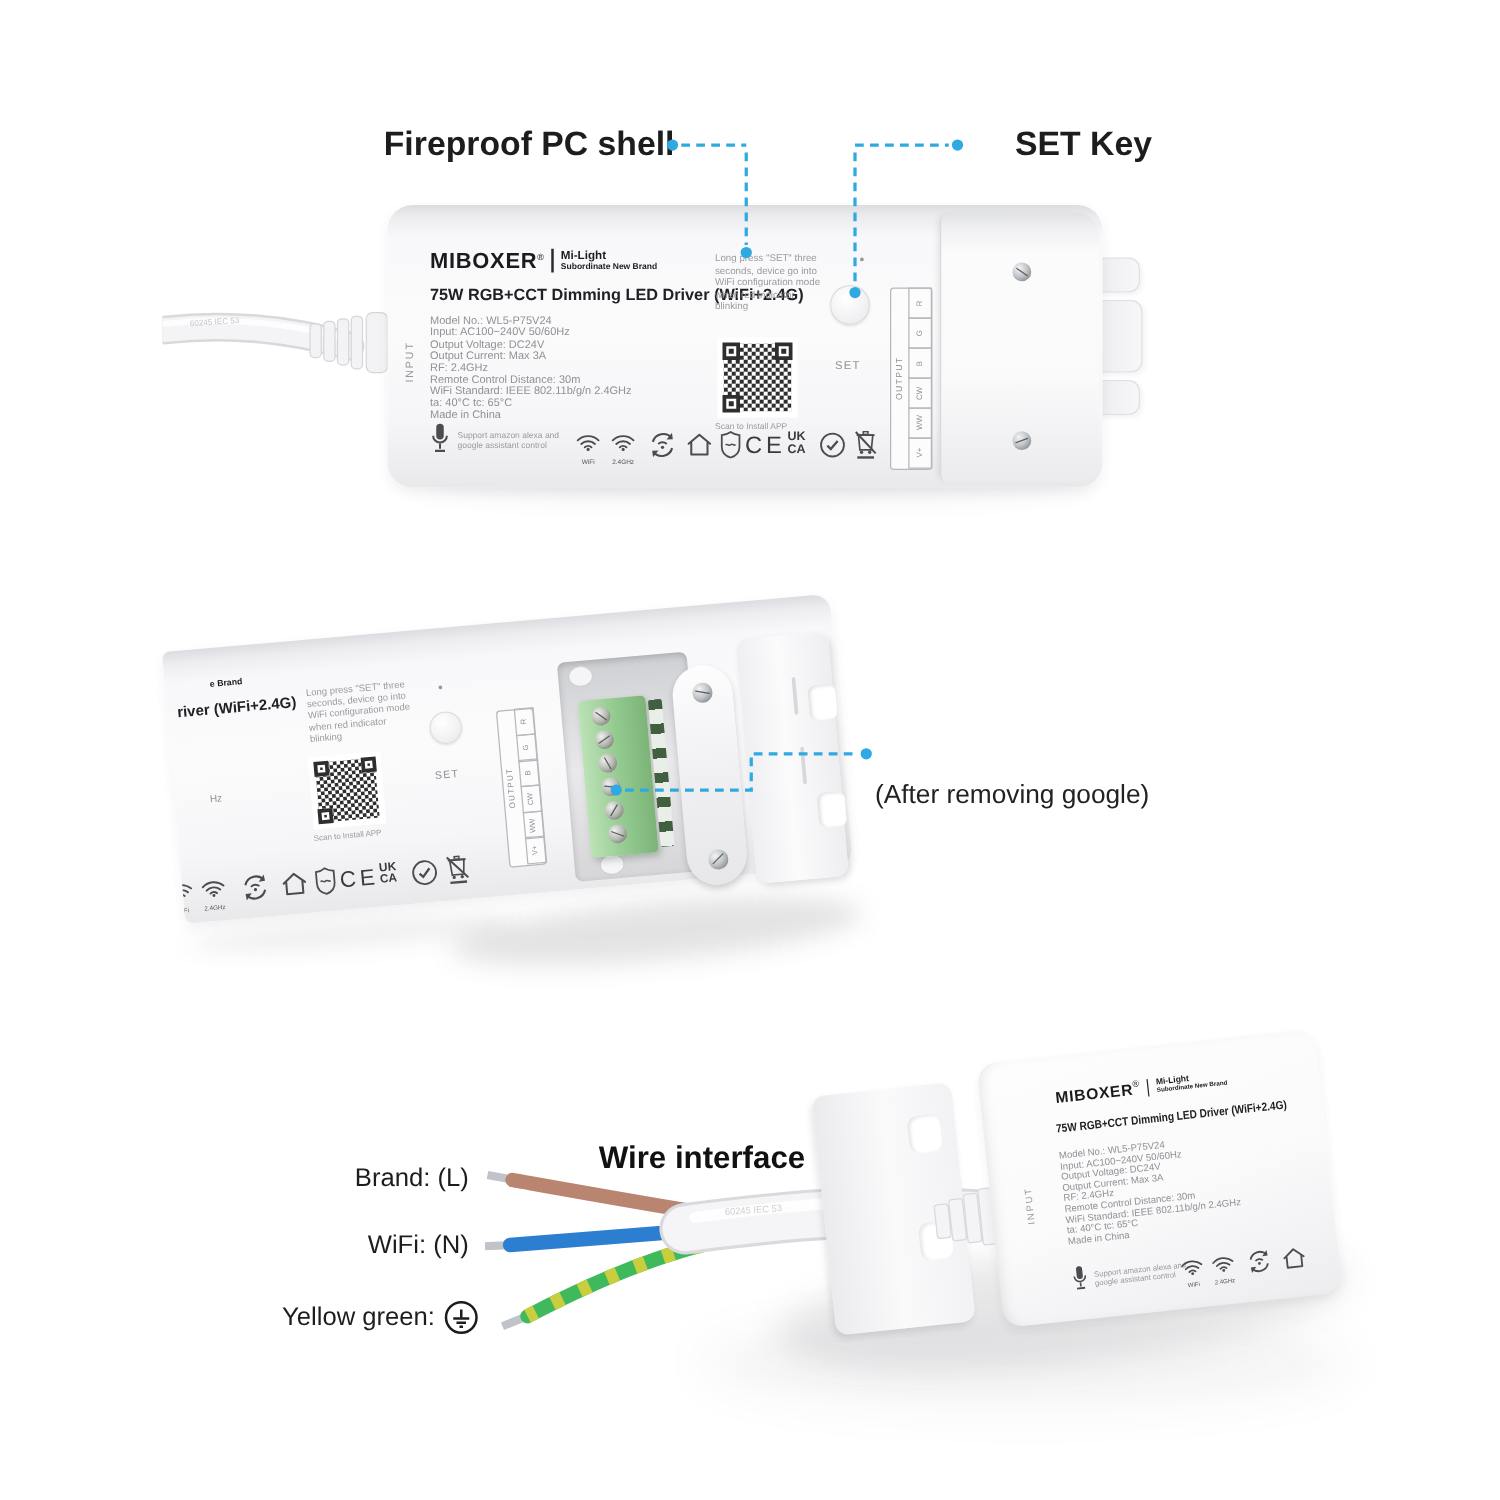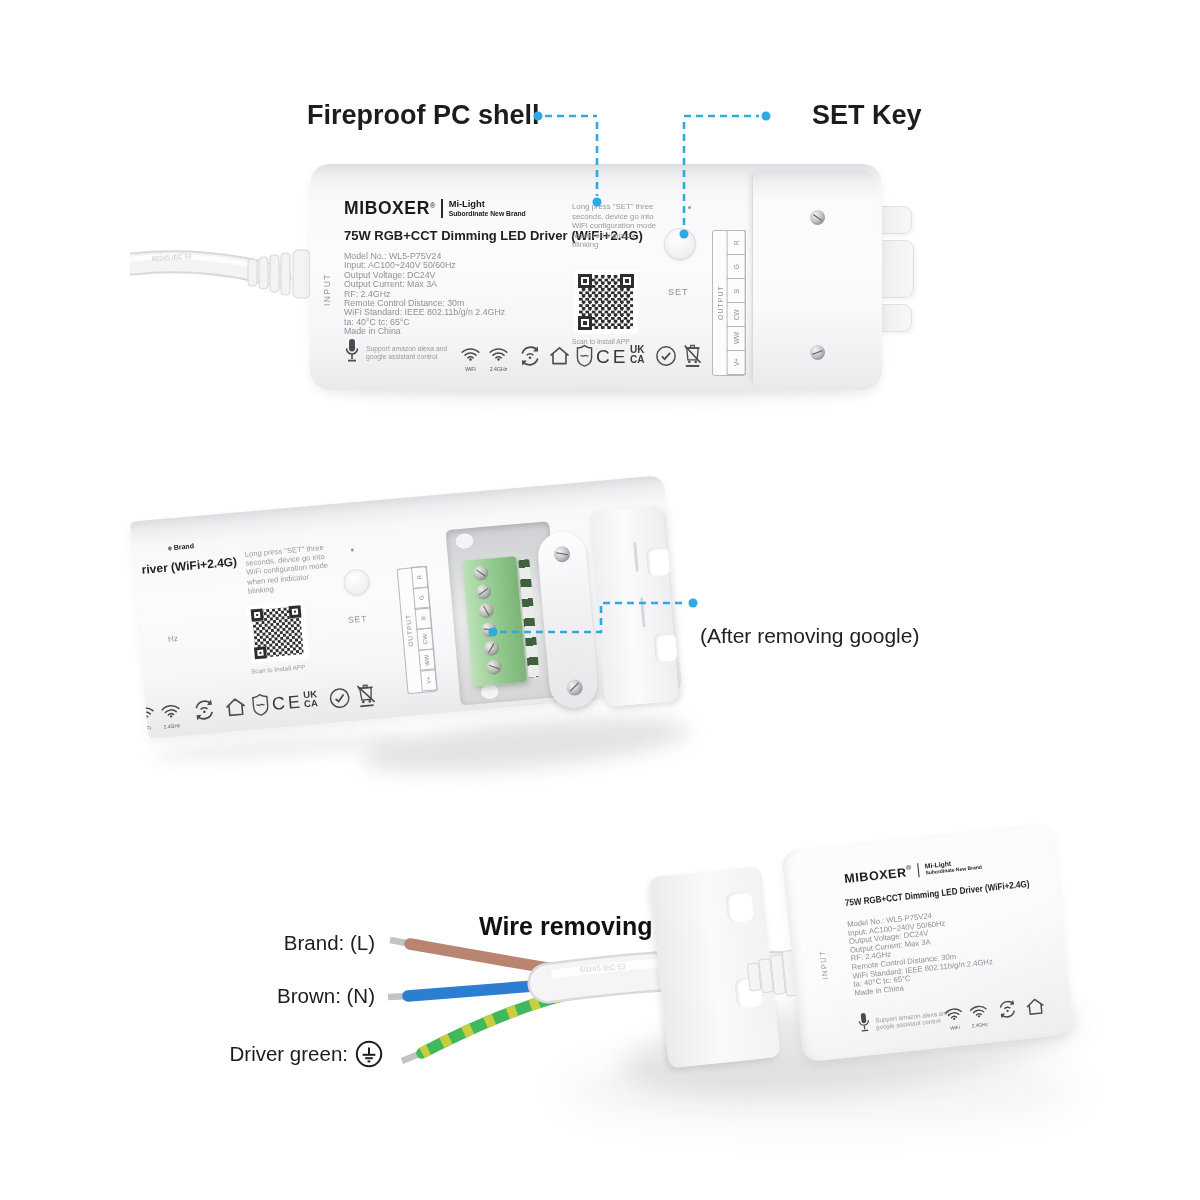--- a/index.html
+++ b/index.html
@@ -439,29 +439,29 @@
         </svg><div class="icl">2.4GHz</div>
     </div>
     <svg class="ic abs" style="left:338px;top:174px;color:#4b4c4f;" width="21" height="21">
         <use href="#i-pair"></use>
       </svg>
     <svg class="ic abs" style="left:366px;top:175px;color:#4b4c4f;" width="21" height="19">
         <use href="#i-house"></use>
       </svg>
   </div>
 
-  <div class="wire-title" style="left:479px;top:912px;">Wire removing</div>
+  <div class="wire-title" style="left:479px;top:912px;">Wire interface</div>
   <div class="wire-label" style="right:825px;top:931px;">
     <span>Brand: (L)</span>
   </div>
   <div class="wire-label" style="right:825px;top:984px;">
-    <span>Brown: (N)</span>
+    <span>WiFi: (N)</span>
   </div>
   <div class="wire-label" style="right:817px;top:1040px;">
-    <span>Driver green:</span>
+    <span>Yellow green:</span>
     <svg width="28" height="28" style="color:#1d1d1f;">
         <use href="#i-ground"></use>
       </svg>
   </div>
 
   <svg class="abs" style="left:0;top:0;z-index:20;" width="1200" height="1200">
     <g stroke="#2fa9e1" stroke-width="2.6" stroke-dasharray="7 5" fill="none">
       <line x1="545" y1="116" x2="597" y2="116"></line>
       <line x1="597" y1="122" x2="597" y2="196"></line>
       <line x1="684" y1="122" x2="684" y2="228"></line>

